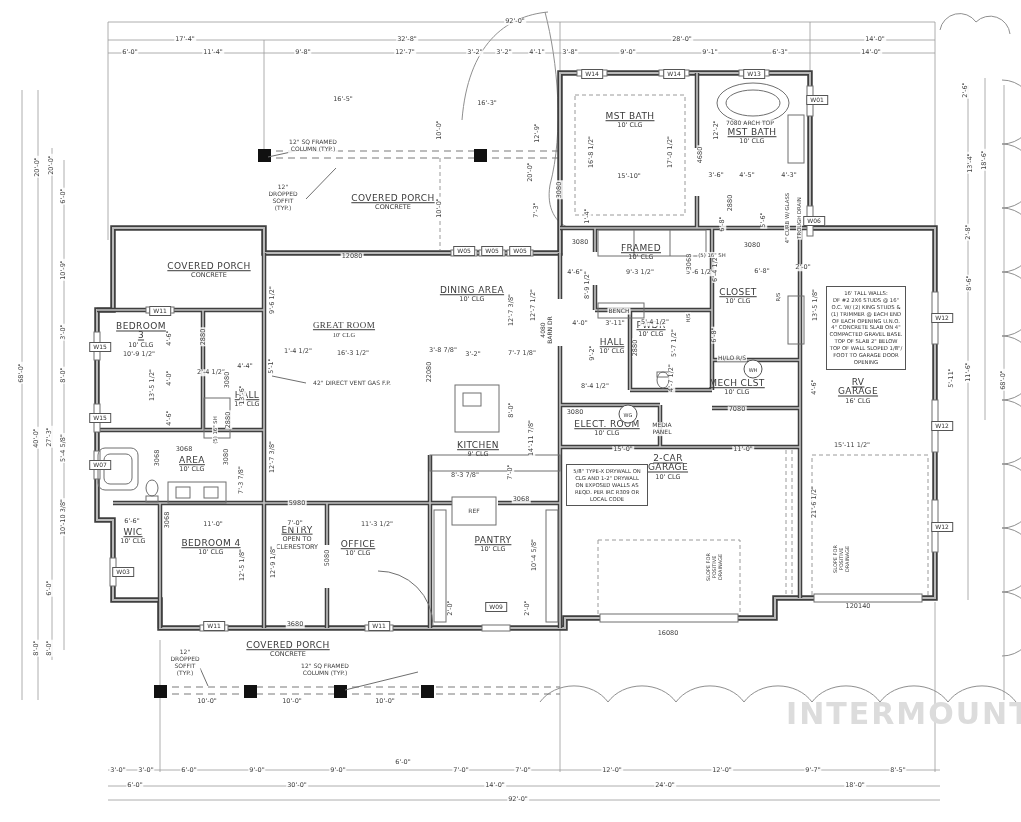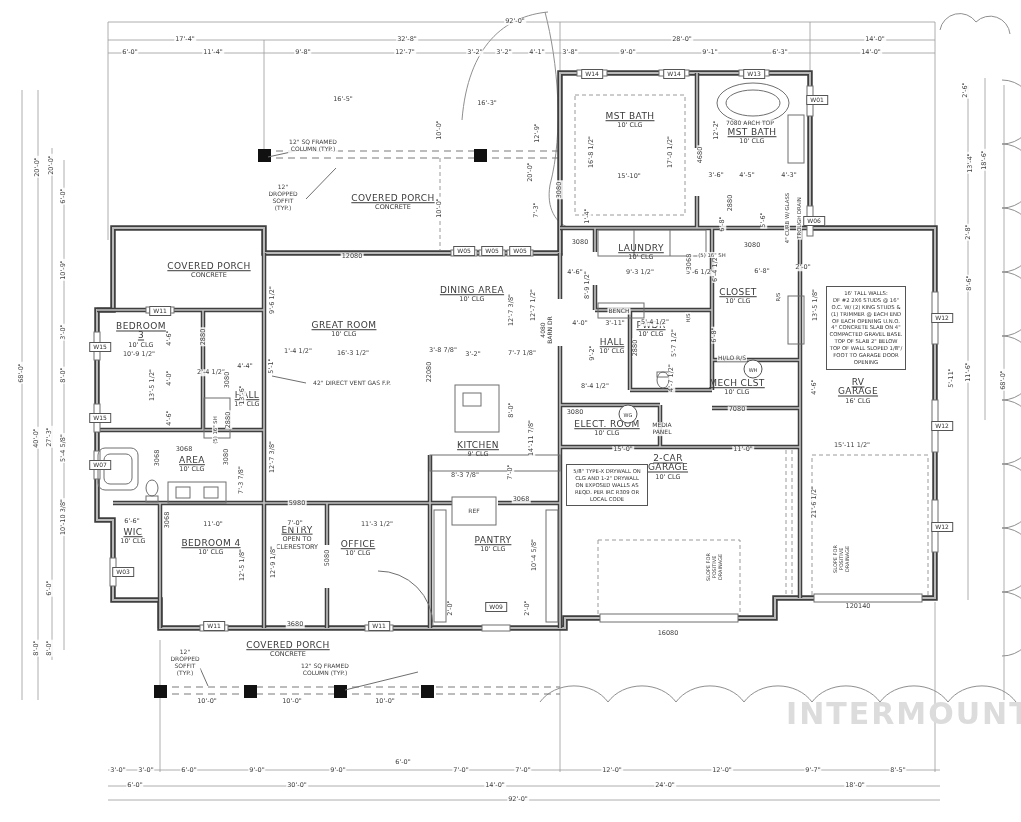--- a/index.html
+++ b/index.html
@@ -160,21 +160,21 @@
   <div id="labels">
       <div class="room" style="left: 630px; top: 121px;">
         <div class="rn">MST BATH</div>
         <div class="rc">10' CLG</div>
       </div>
       <div class="room" style="left: 752px; top: 137px;">
         <div class="rn">MST BATH</div>
         <div class="rc">10' CLG</div>
       </div>
       <div class="room" style="left: 641px; top: 253px;">
-        <div class="rn">LAUNDRY</div>
+        <div class="rn">FRAMED</div>
         <div class="rc">10' CLG</div>
       </div>
       <div class="room" style="left: 738px; top: 297px;">
         <div class="rn">CLOSET</div>
         <div class="rc">10' CLG</div>
       </div>
       <div class="room" style="left: 651px; top: 330px;">
         <div class="rn">PWDR</div>
         <div class="rc">10' CLG</div>
       </div>
@@ -197,21 +197,21 @@
       </div>
       <div class="room" style="left: 858px; top: 392px;">
         <div class="rn">RV
 GARAGE</div>
         <div class="rc">16' CLG</div>
       </div>
       <div class="room" style="left: 472px; top: 295px;">
         <div class="rn">DINING AREA</div>
         <div class="rc">10' CLG</div>
       </div>
-      <div class="room" style="left: 344px; top: 330px;">
+      <div class="room" style="left: 344px; top: 330px; font-family: Liberation Serif, serif;">
         <div class="rn">GREAT ROOM</div>
         <div class="rc">10' CLG</div>
       </div>
       <div class="room" style="left: 141px; top: 336px;">
         <div class="rn">BEDROOM
 3</div>
         <div class="rc">10' CLG</div>
       </div>
       <div class="room" style="left: 247px; top: 400px;">
         <div class="rn">HALL</div>

